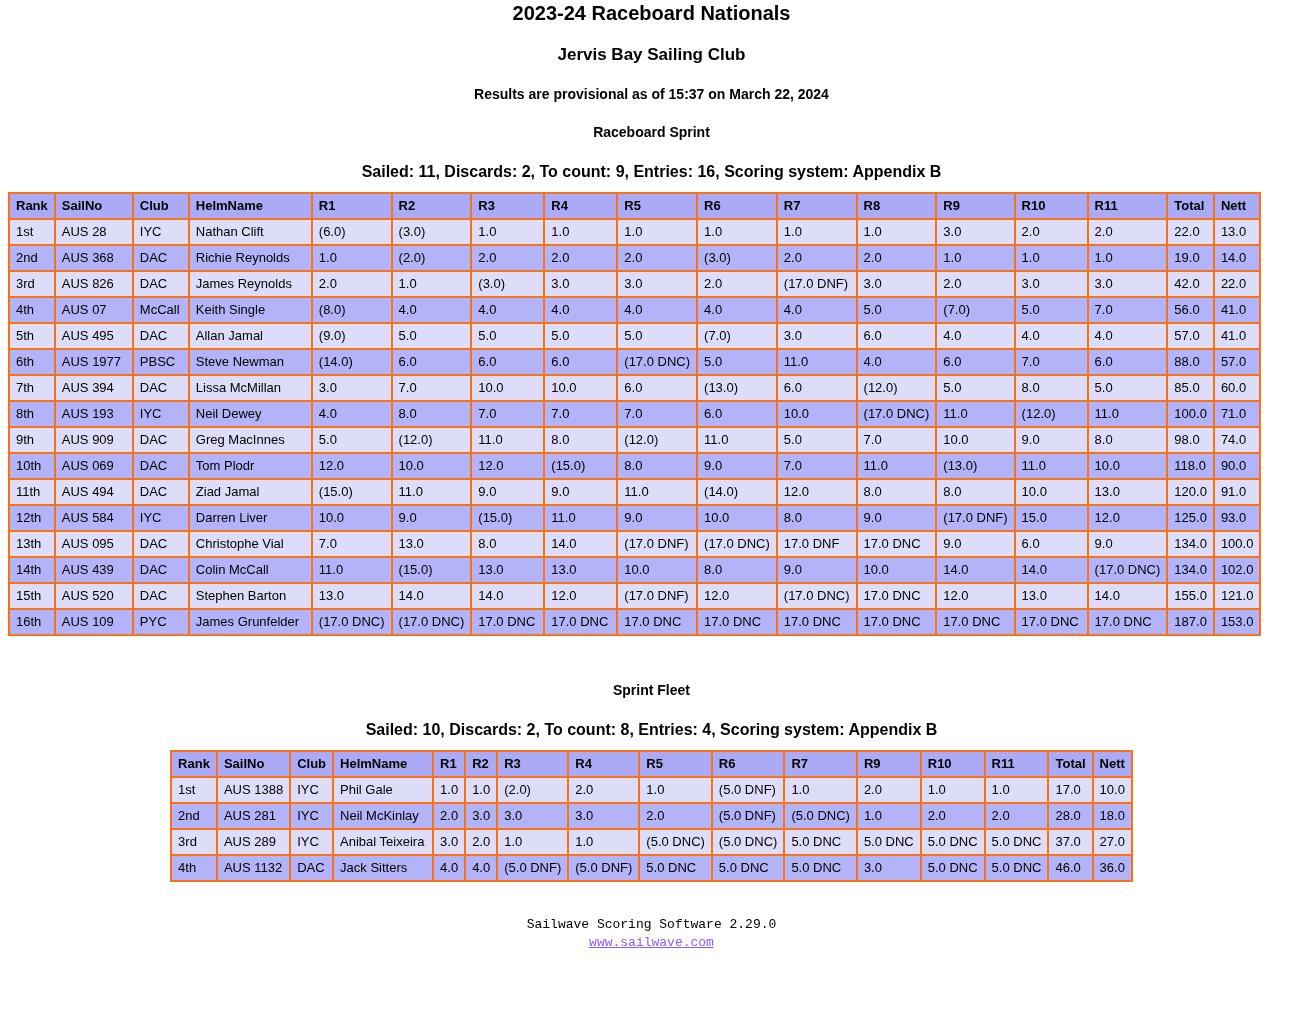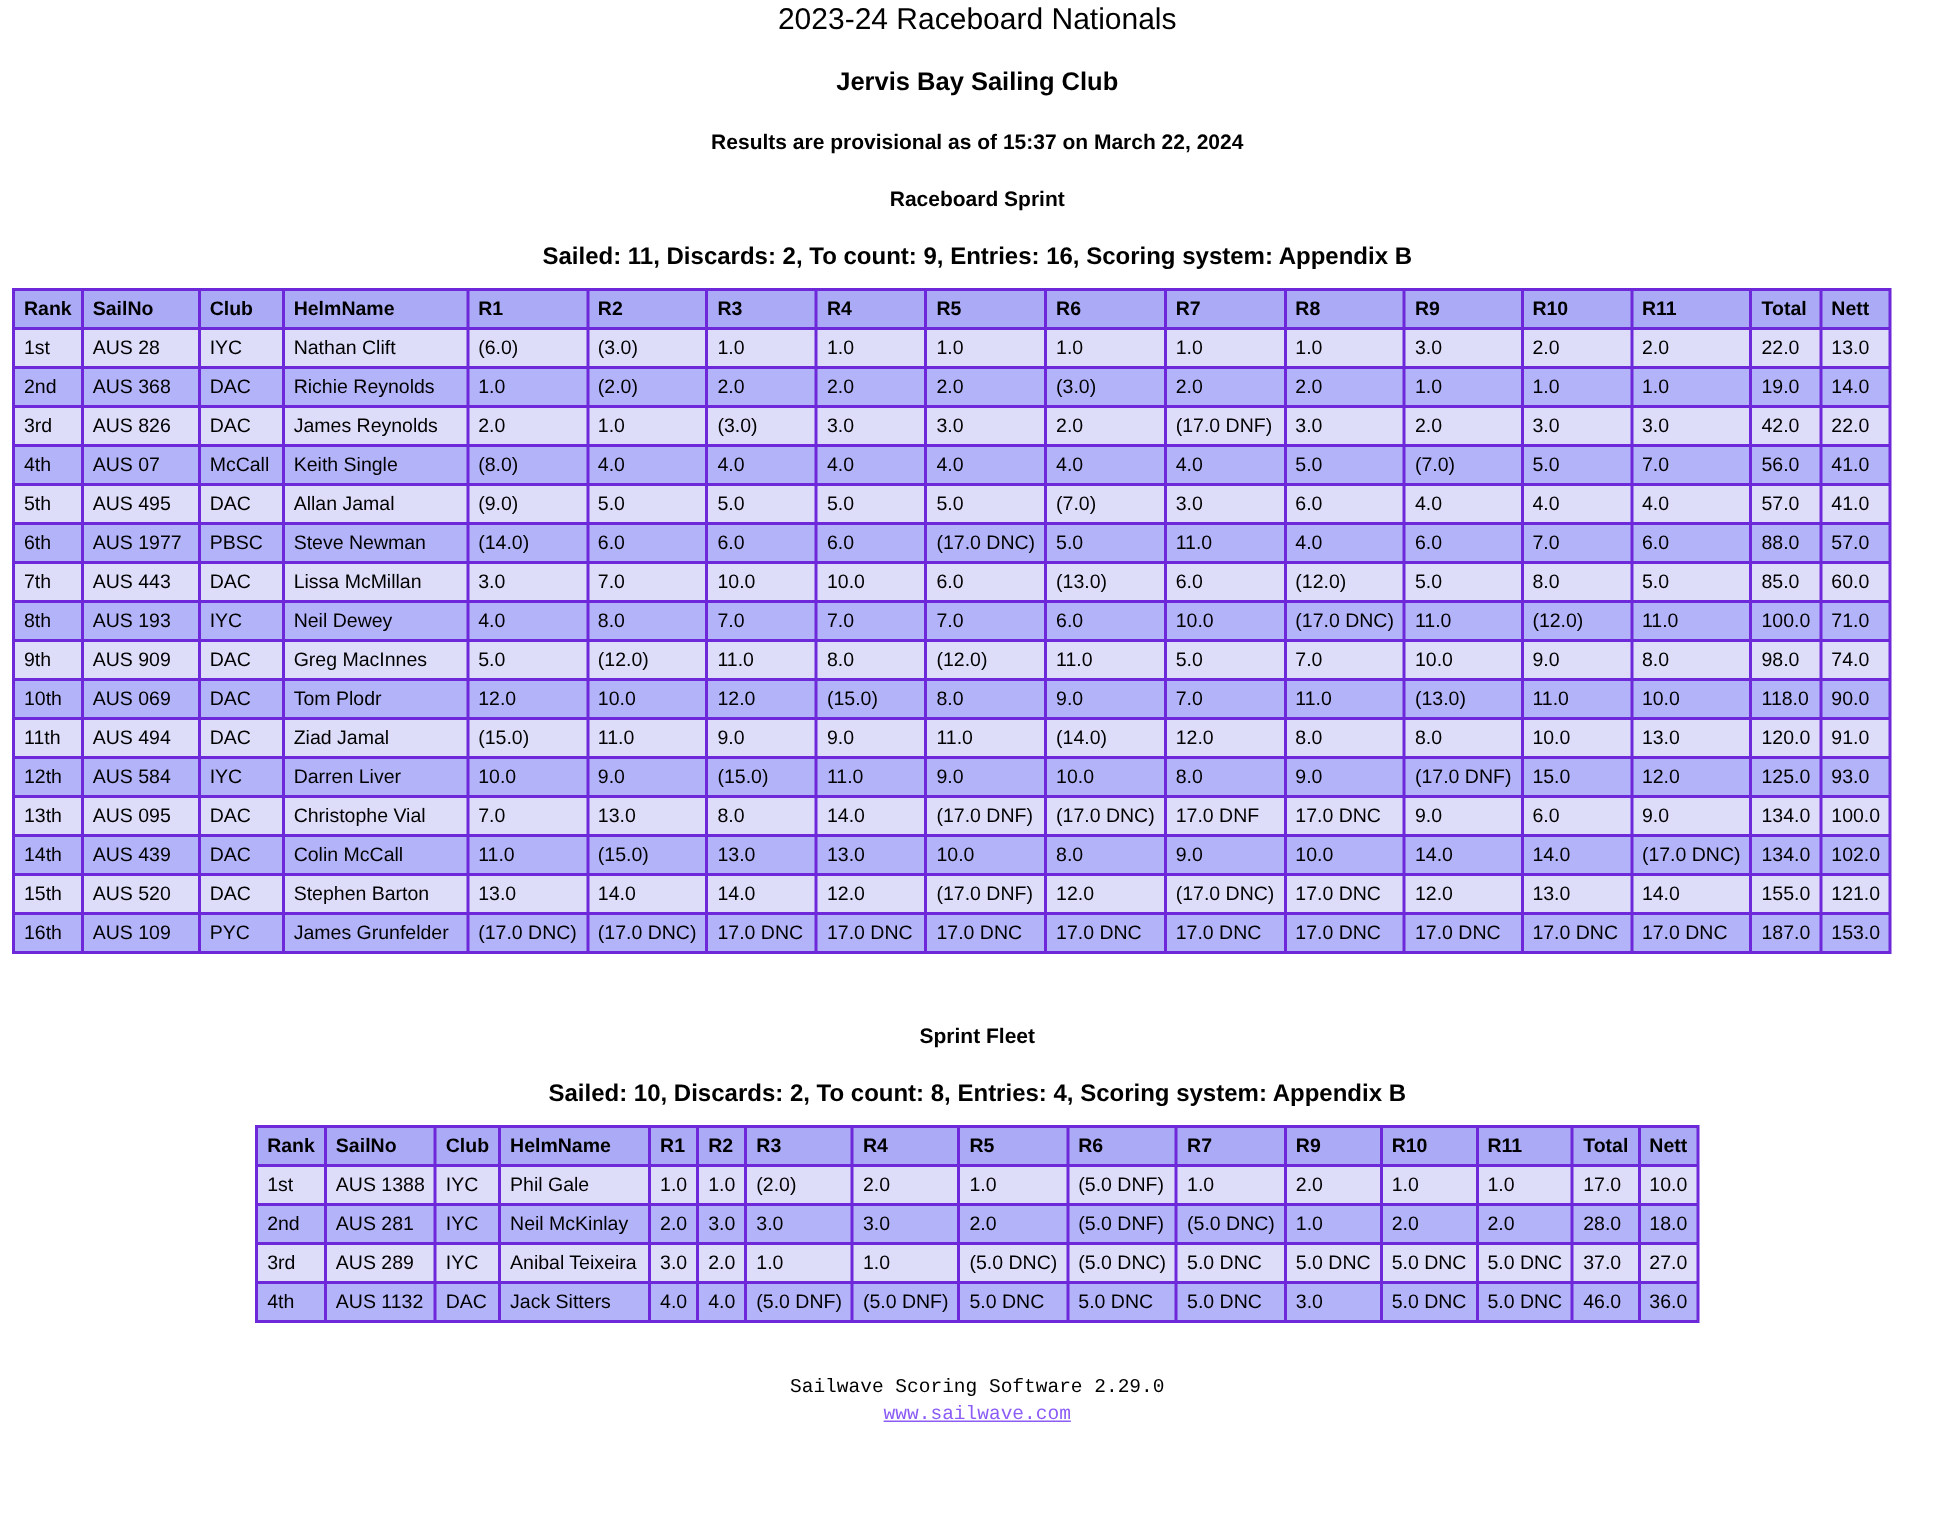--- a/index.html
+++ b/index.html
@@ -18,21 +18,21 @@
 
   .page {
     width: 1303px;
     box-sizing: border-box;
   }
 
   
   .title-1 {
     text-align: center;
     font-size: 20px;
-    font-weight: normal;
+    font-weight: bold;
     margin: 0;
     padding-top: 2px;
     line-height: 22px;
   }
   .title-2 {
     text-align: center;
     font-size: 17px;
     font-weight: bold;
     margin: 0;
     padding-top: 21px;
@@ -72,21 +72,21 @@
   }
   .tbl-wrap.center {
     display: flex;
     justify-content: center;
   }
 
   table.results {
     border-collapse: separate;
     border-spacing: 2px;
     font-size: 13px;
-    background: #6d28d9;
+    background: #f97316;
   }
   table.results th,
   table.results td {
     padding: 4px 6px 5px 6px;
     text-align: left;
     white-space: nowrap;
     font-weight: normal;
     line-height: 15px;
     vertical-align: middle;
   }
@@ -292,21 +292,21 @@
             <td>11.0</td>
             <td>4.0</td>
             <td>6.0</td>
             <td>7.0</td>
             <td>6.0</td>
             <td>88.0</td>
             <td>57.0</td>
           </tr>
           <tr class="odd">
             <td>7th</td>
-            <td>AUS 443</td>
+            <td>AUS 394</td>
             <td>DAC</td>
             <td>Lissa McMillan</td>
             <td>3.0</td>
             <td>7.0</td>
             <td>10.0</td>
             <td>10.0</td>
             <td>6.0</td>
             <td>(13.0)</td>
             <td>6.0</td>
             <td>(12.0)</td>

